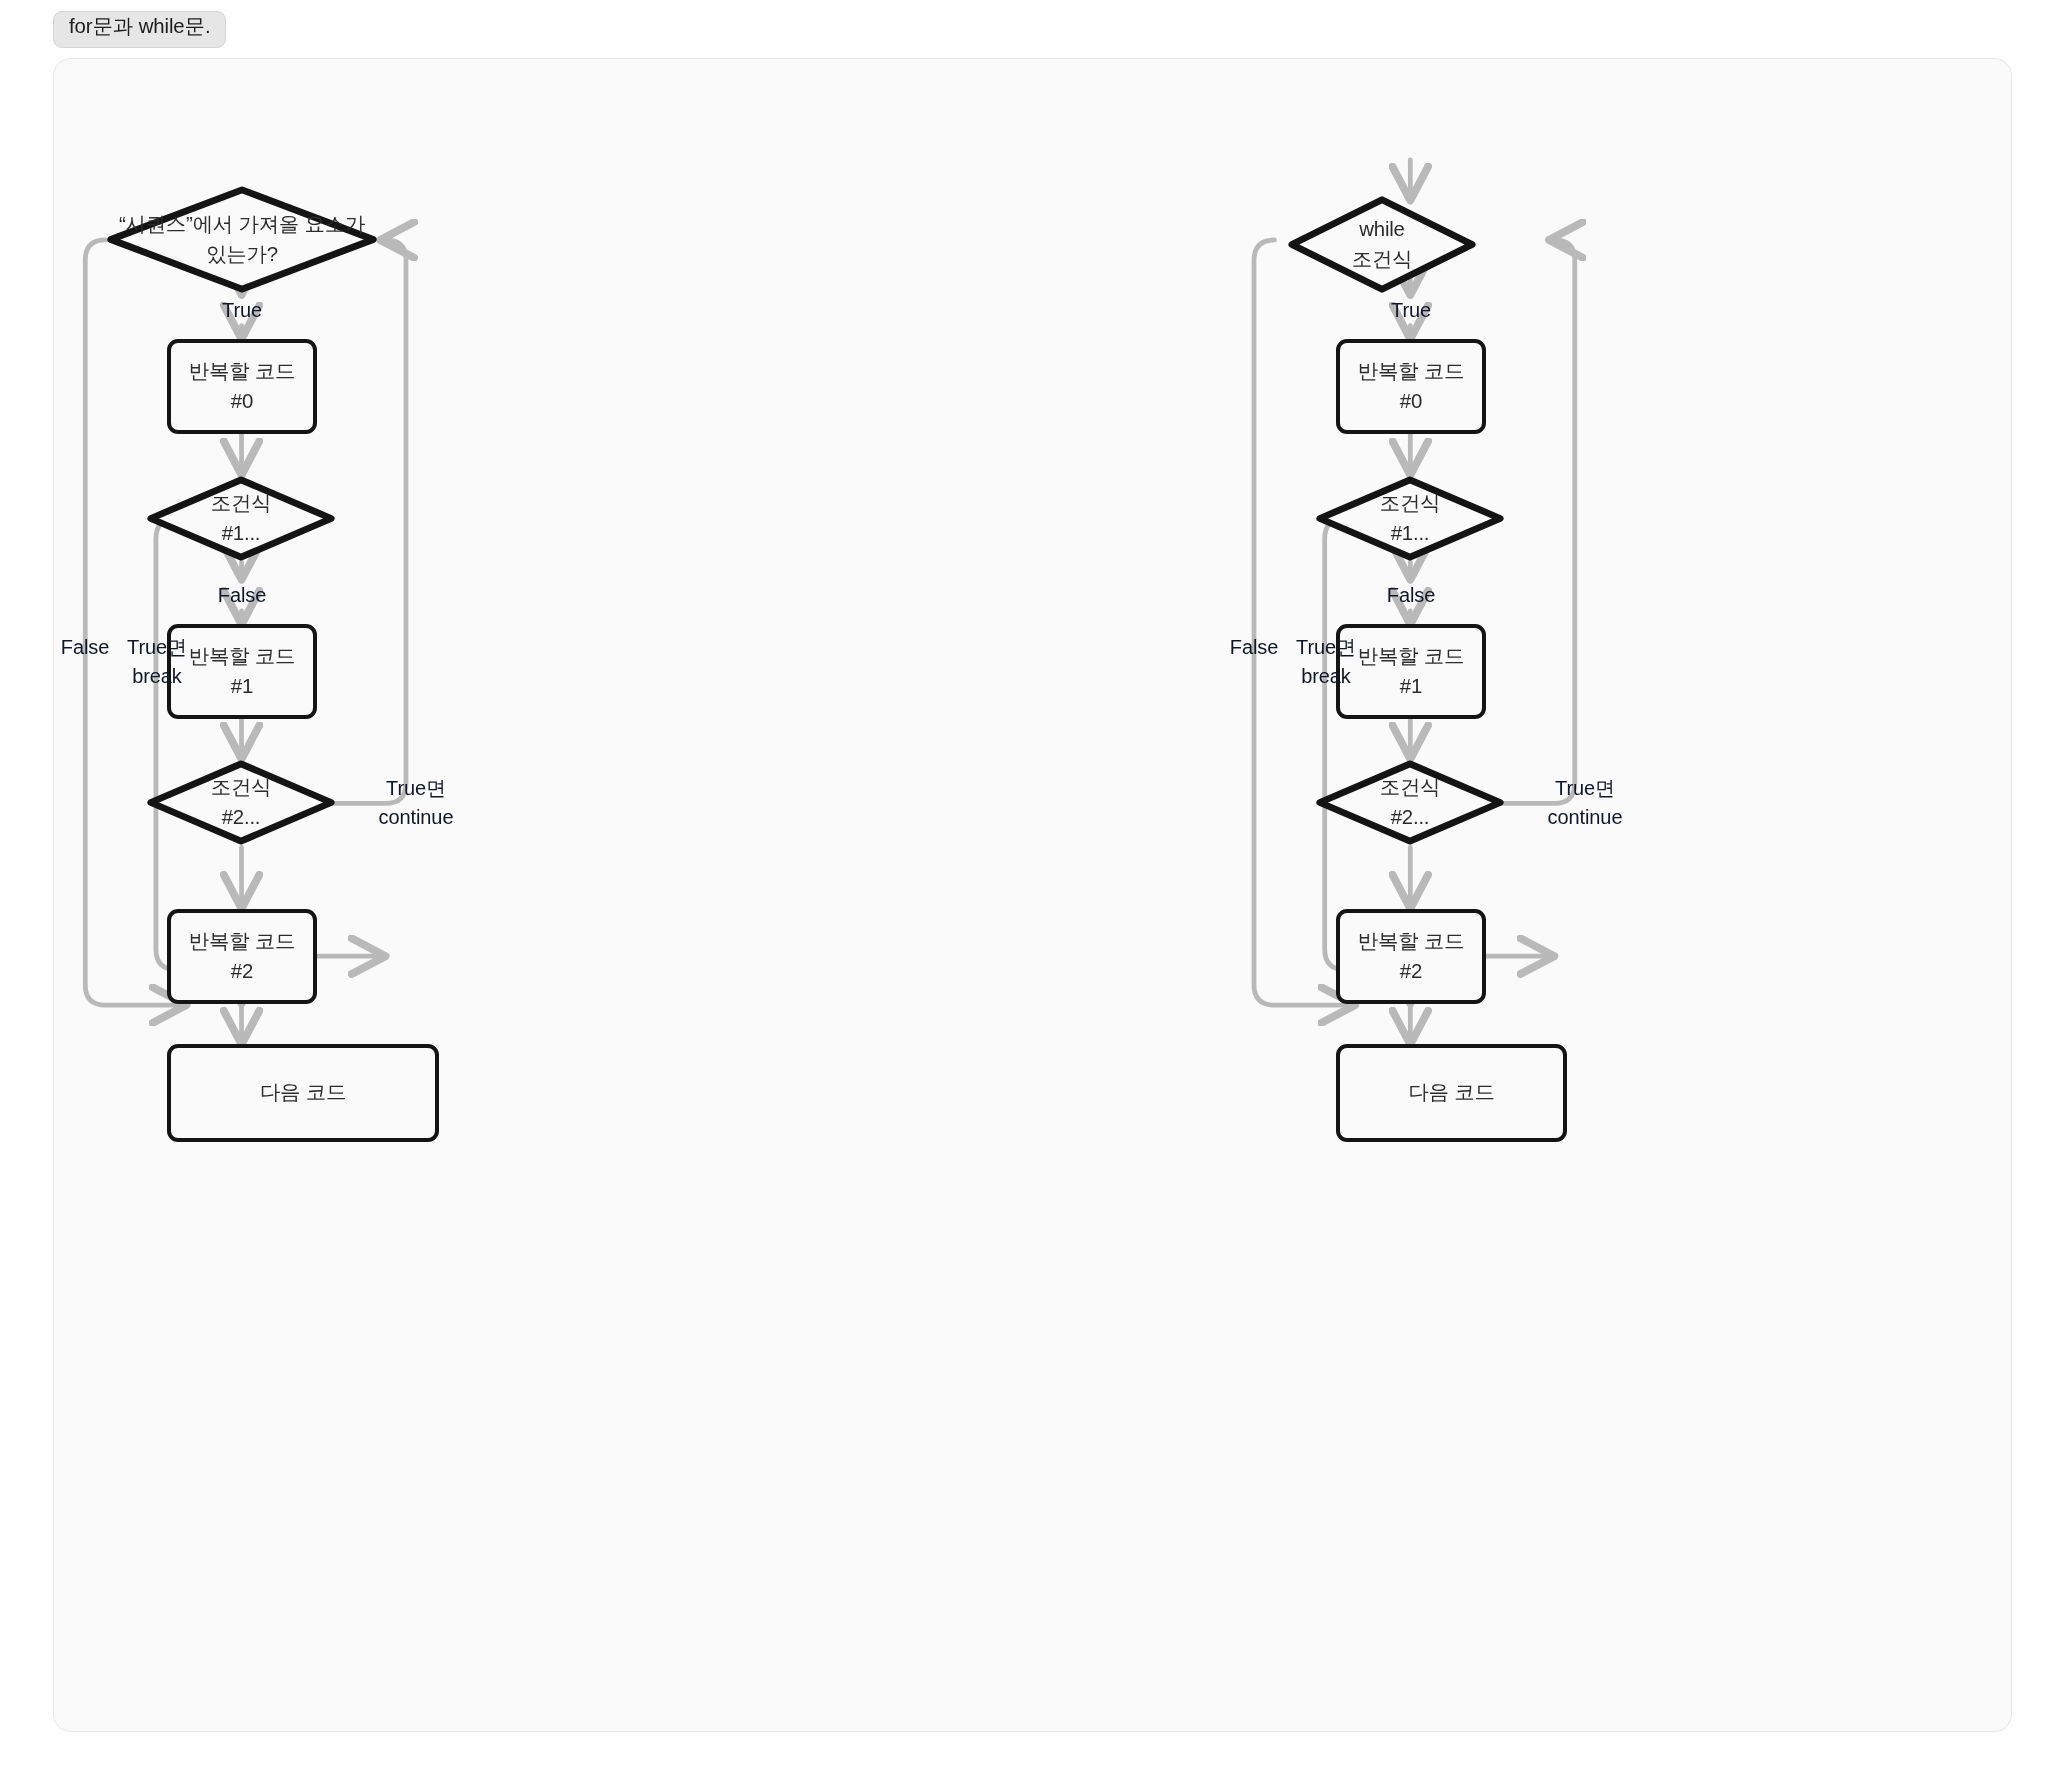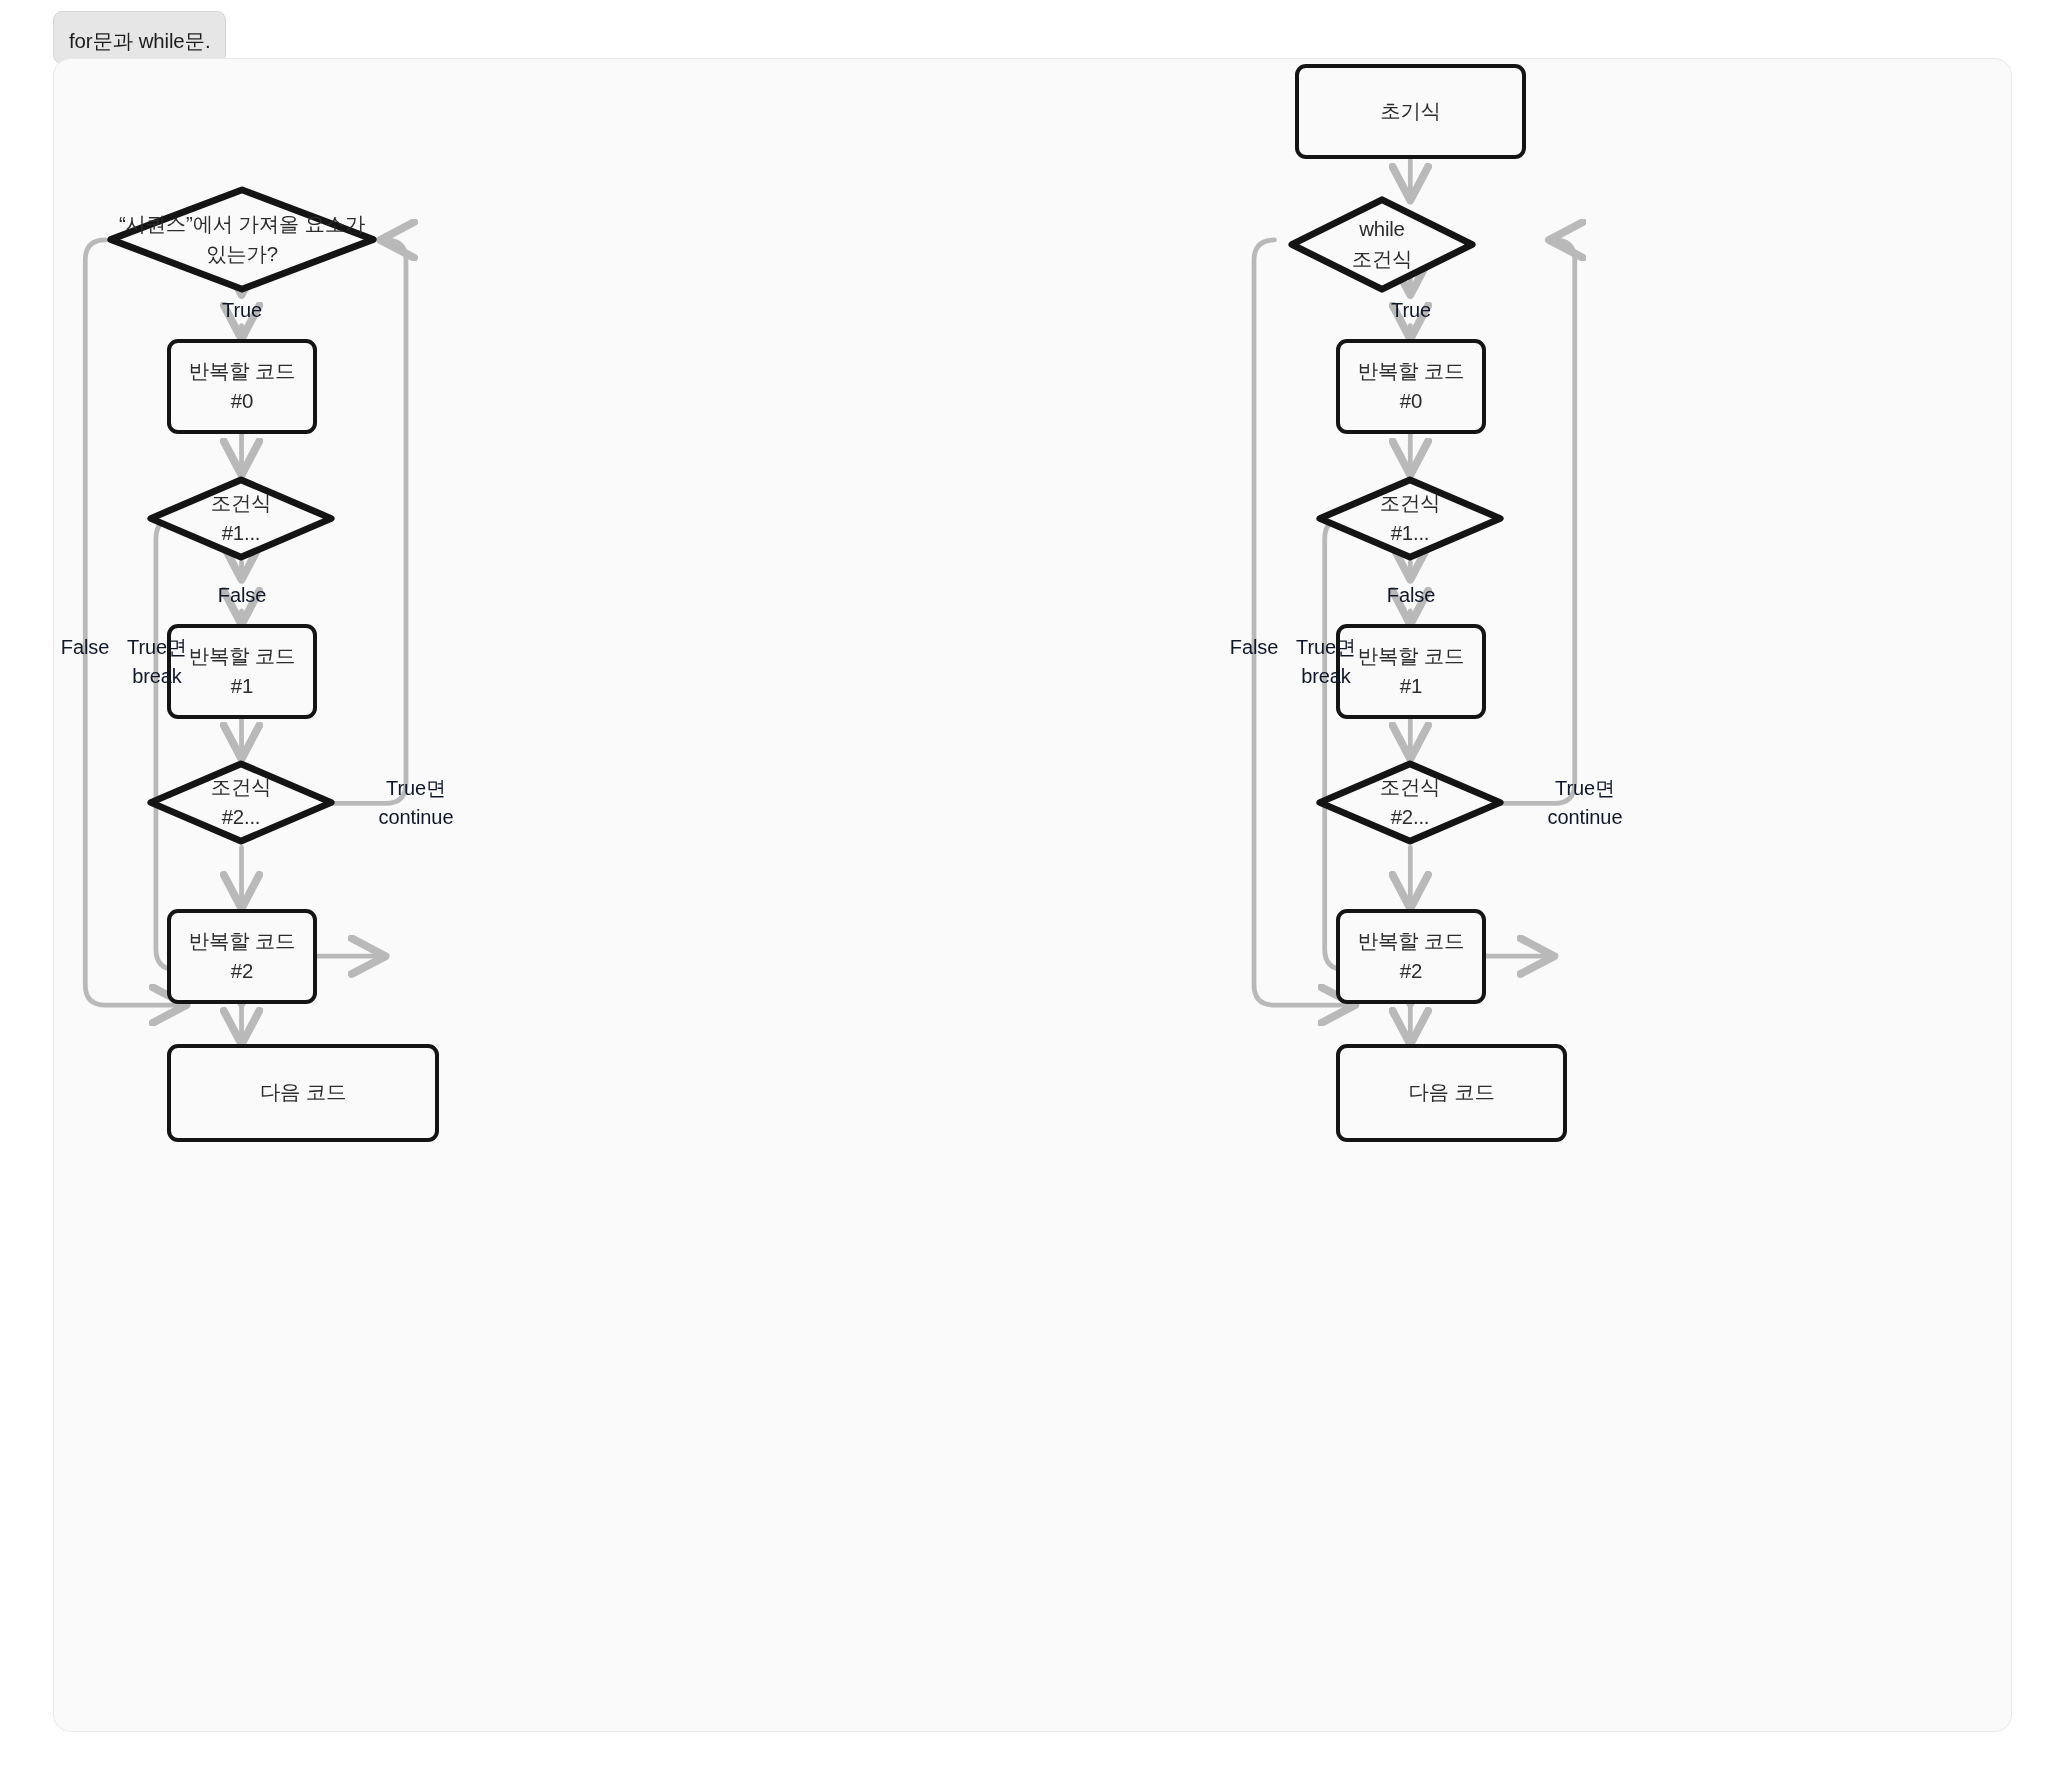--- a/index.html
+++ b/index.html
@@ -15,22 +15,22 @@
     background: #ffffff;
     overflow: hidden;
   }
   
   #title-chip {
     position: absolute;
     left: 53px;
     top: 11px;
     height: 35px;
     display: flex;
-    align-items: flex-end;
-    padding: 8px 15px;
+    align-items: flex-start;
+    padding: 0 15px;
     background: #e6e6e6;
     border: 0.7px solid #d4d4d4;
     border-radius: 9px;
     font-size: 20.4px;
     color: #1c1c1c;
     white-space: nowrap;
     letter-spacing: -0.1px;
   }
   
   #canvas-panel {
@@ -210,23 +210,20 @@
     </div>
 
     <div class="edge-label" style="left:188px; top:251px;">True</div>
     <div class="edge-label" style="left:188px; top:536px;">False</div>
     <div class="edge-label" style="left:31px; top:588px;">False</div>
     <div class="edge-label" style="left:103px; top:603px;">True면
 break</div>
     <div class="edge-label" style="left:362px; top:744px;">True면
 continue</div>
 
-    <div class="node box" style="left:1241px; top:5.4px; width:231px; height:95px;">
-      <span>초기식</span>
-    </div>
 
     <div class="node diamond-wrap" style="left:1233px; top:136px; width:190px; height:99px;">
       <svg class="dia-svg" width="190" height="99" viewBox="0 0 280 146">
         <path d="M140,7 L273,73 L140,139 L7,73 Z" fill="#fafafa" stroke="#141414" stroke-width="10" stroke-linejoin="round"></path>
       </svg>
       <div class="dia-text">while
 조건식</div>
     </div>
 
     <div class="node box" style="left:1282px; top:280px; width:150px; height:95px;">

